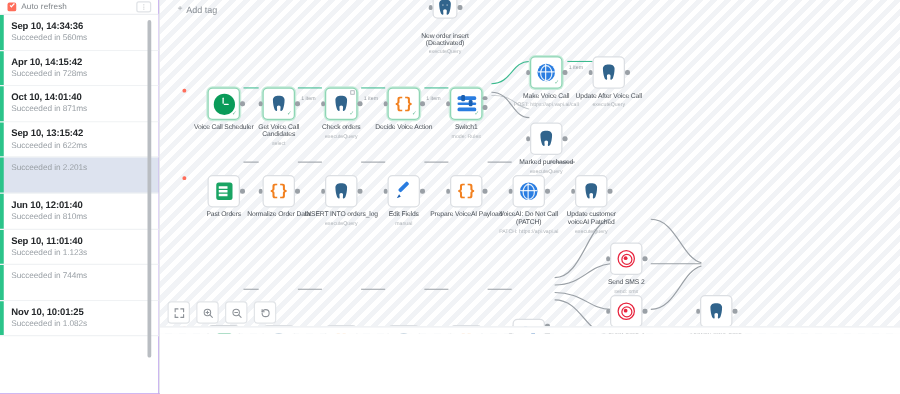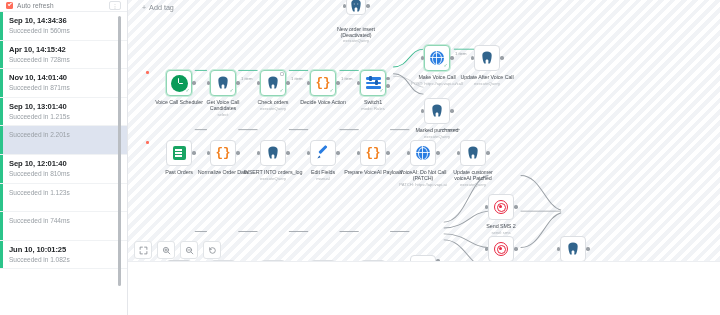--- a/index.html
+++ b/index.html
@@ -233,42 +233,43 @@
     <div class="sb-list" id="exec-list">
         <div class="exec-item">
           <div class="exec-time">Sep 10, 14:34:36</div>
           <div class="exec-status">Succeeded in 560ms</div>
         </div>
         <div class="exec-item">
           <div class="exec-time">Apr 10, 14:15:42</div>
           <div class="exec-status">Succeeded in 728ms</div>
         </div>
         <div class="exec-item">
-          <div class="exec-time">Nov 10, 14:01:40</div>
+          <div class="exec-time">Oct 10, 14:01:40</div>
           <div class="exec-status">Succeeded in 871ms</div>
         </div>
         <div class="exec-item">
-          <div class="exec-time">Sep 10, 13:01:40</div>
-          <div class="exec-status">Succeeded in 1.215s</div>
+          <div class="exec-time">Sep 10, 13:15:42</div>
+          <div class="exec-status">Succeeded in 622ms</div>
         </div>
         <div class="exec-item selected">
           <div class="exec-status">Succeeded in 2.201s</div>
         </div>
         <div class="exec-item">
-          <div class="exec-time">Sep 10, 12:01:40</div>
+          <div class="exec-time">Jun 10, 12:01:40</div>
           <div class="exec-status">Succeeded in 810ms</div>
         </div>
         <div class="exec-item">
+          <div class="exec-time">Sep 10, 11:01:40</div>
           <div class="exec-status">Succeeded in 1.123s</div>
         </div>
         <div class="exec-item">
           <div class="exec-status">Succeeded in 744ms</div>
         </div>
         <div class="exec-item">
-          <div class="exec-time">Jun 10, 10:01:25</div>
+          <div class="exec-time">Nov 10, 10:01:25</div>
           <div class="exec-status">Succeeded in 1.082s</div>
         </div>
       </div>
     <div class="sb-scroll"></div>
   </div>
 
   <div id="canvas-wrap">
     <div id="canvas">
 
       <div id="add-tag">

